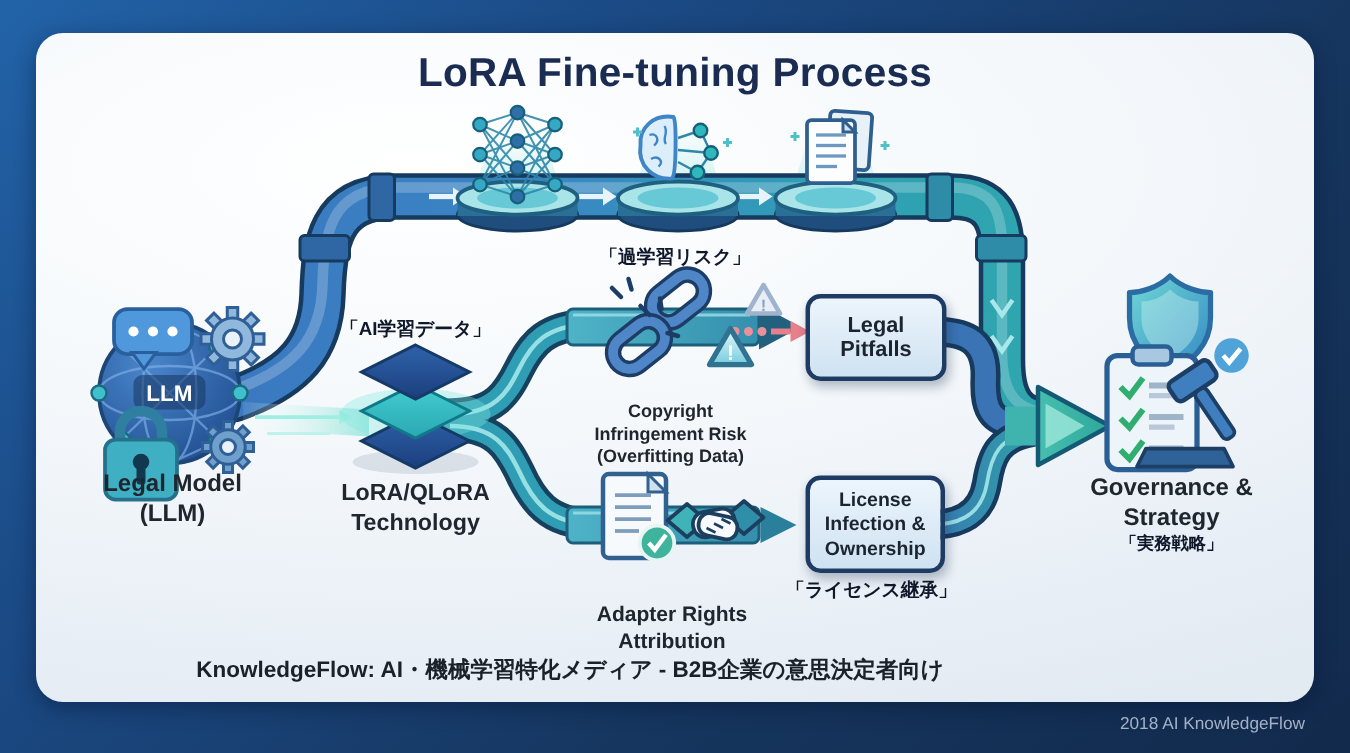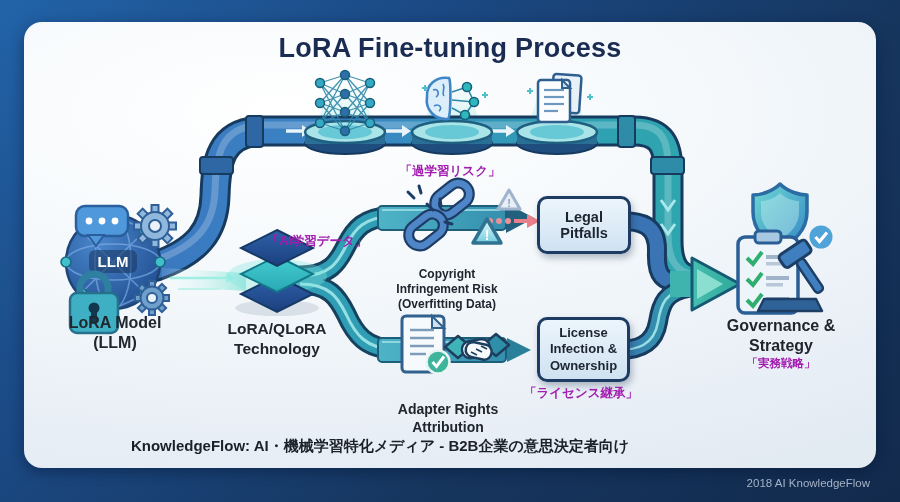--- a/index.html
+++ b/index.html
@@ -6,21 +6,21 @@
   body{width:900px;height:502px;position:relative;overflow:hidden;
        font-family:"Liberation Sans","DejaVu Sans",sans-serif;
        background:linear-gradient(135deg,#2263a8 0%,#1b4a85 30%,#16365f 65%,#122a4c 100%);}
   #card{position:absolute;left:24px;top:22px;width:852px;height:446px;border-radius:18px;
         background:radial-gradient(120% 90% at 30% 20%,#ffffff 0%,#f4f8fb 45%,#e9eff6 80%,#e2eaf2 100%);
         box-shadow:0 4px 14px rgba(0,20,50,.45);}
   svg{position:absolute;left:0;top:0;}
   .lbl{position:absolute;transform:translateX(-50%);text-align:center;white-space:pre-line;
        color:#20262e;font-weight:bold;line-height:1.26;}
   .title{font-size:27px;color:#1a2c52;letter-spacing:.2px;}
-  .jp{font-size:12.5px;color:#a21caf;}
+  .jp{font-size:12.5px;color:#0f172a;}
   .flow-box{position:absolute;border:3px solid #1e3c63;border-radius:10px;
         background:linear-gradient(180deg,#ecf5fc 0%,#cfe2f1 100%);
         box-shadow:2px 4px 7px rgba(20,40,70,.30);
         display:flex;align-items:center;justify-content:center;
         font-weight:bold;text-align:center;white-space:pre-line;color:#1c2430;}
   .credit{position:absolute;right:30px;top:477px;font-size:11.5px;color:#a5b2c6;font-weight:normal;}
   .tagline{position:absolute;left:24px;top:437px;width:712px;text-align:center;
         font-size:15px;font-weight:bold;color:#1b2129;}
 </style>
 </head>
@@ -373,24 +373,24 @@
     <polygon points="764,299 816,299 822,311 758,311" fill="#2f6296" stroke="#1d3f66" stroke-width="2.5" stroke-linejoin="round"></polygon>
   </g>
   <g transform="translate(821,237)">
     <circle r="11.5" fill="#4fa3d8"></circle>
     <polyline points="-5.5,0 -1.5,4.5 6,-4.5" fill="none" stroke="#ffffff" stroke-width="3.2"></polyline>
   </g>
 </svg>
 
 <div class="lbl title" style="left:450px;top:31px;">LoRA Fine-tuning Process</div>
 
-<div class="lbl" style="left:115px;top:313px;font-size:16px;">LoRA Model
+<div class="lbl" style="left:115px;top:313px;font-size:16px;">Legal Model
 (LLM)</div>
 
-<div class="lbl jp" style="left:277px;top:234px;margin-left:40px;">「AI学習データ」</div>
+<div class="lbl jp" style="left:277px;top:212px;">「AI学習データ」</div>
 <div class="lbl" style="left:277px;top:307px;font-size:15.5px;margin-top:12px;">LoRA/QLoRA
 Technology</div>
 
 <div class="lbl jp" style="left:450px;top:164px;">「過学習リスク」</div>
 <div class="lbl" style="left:447px;top:267px;font-size:12px;">Copyright
 Infringement Risk
 (Overfitting Data)</div>
 
 <div class="flow-box" style="left:537px;top:196px;width:88px;height:52px;font-size:14.5px;">Legal
 Pitfalls</div>

